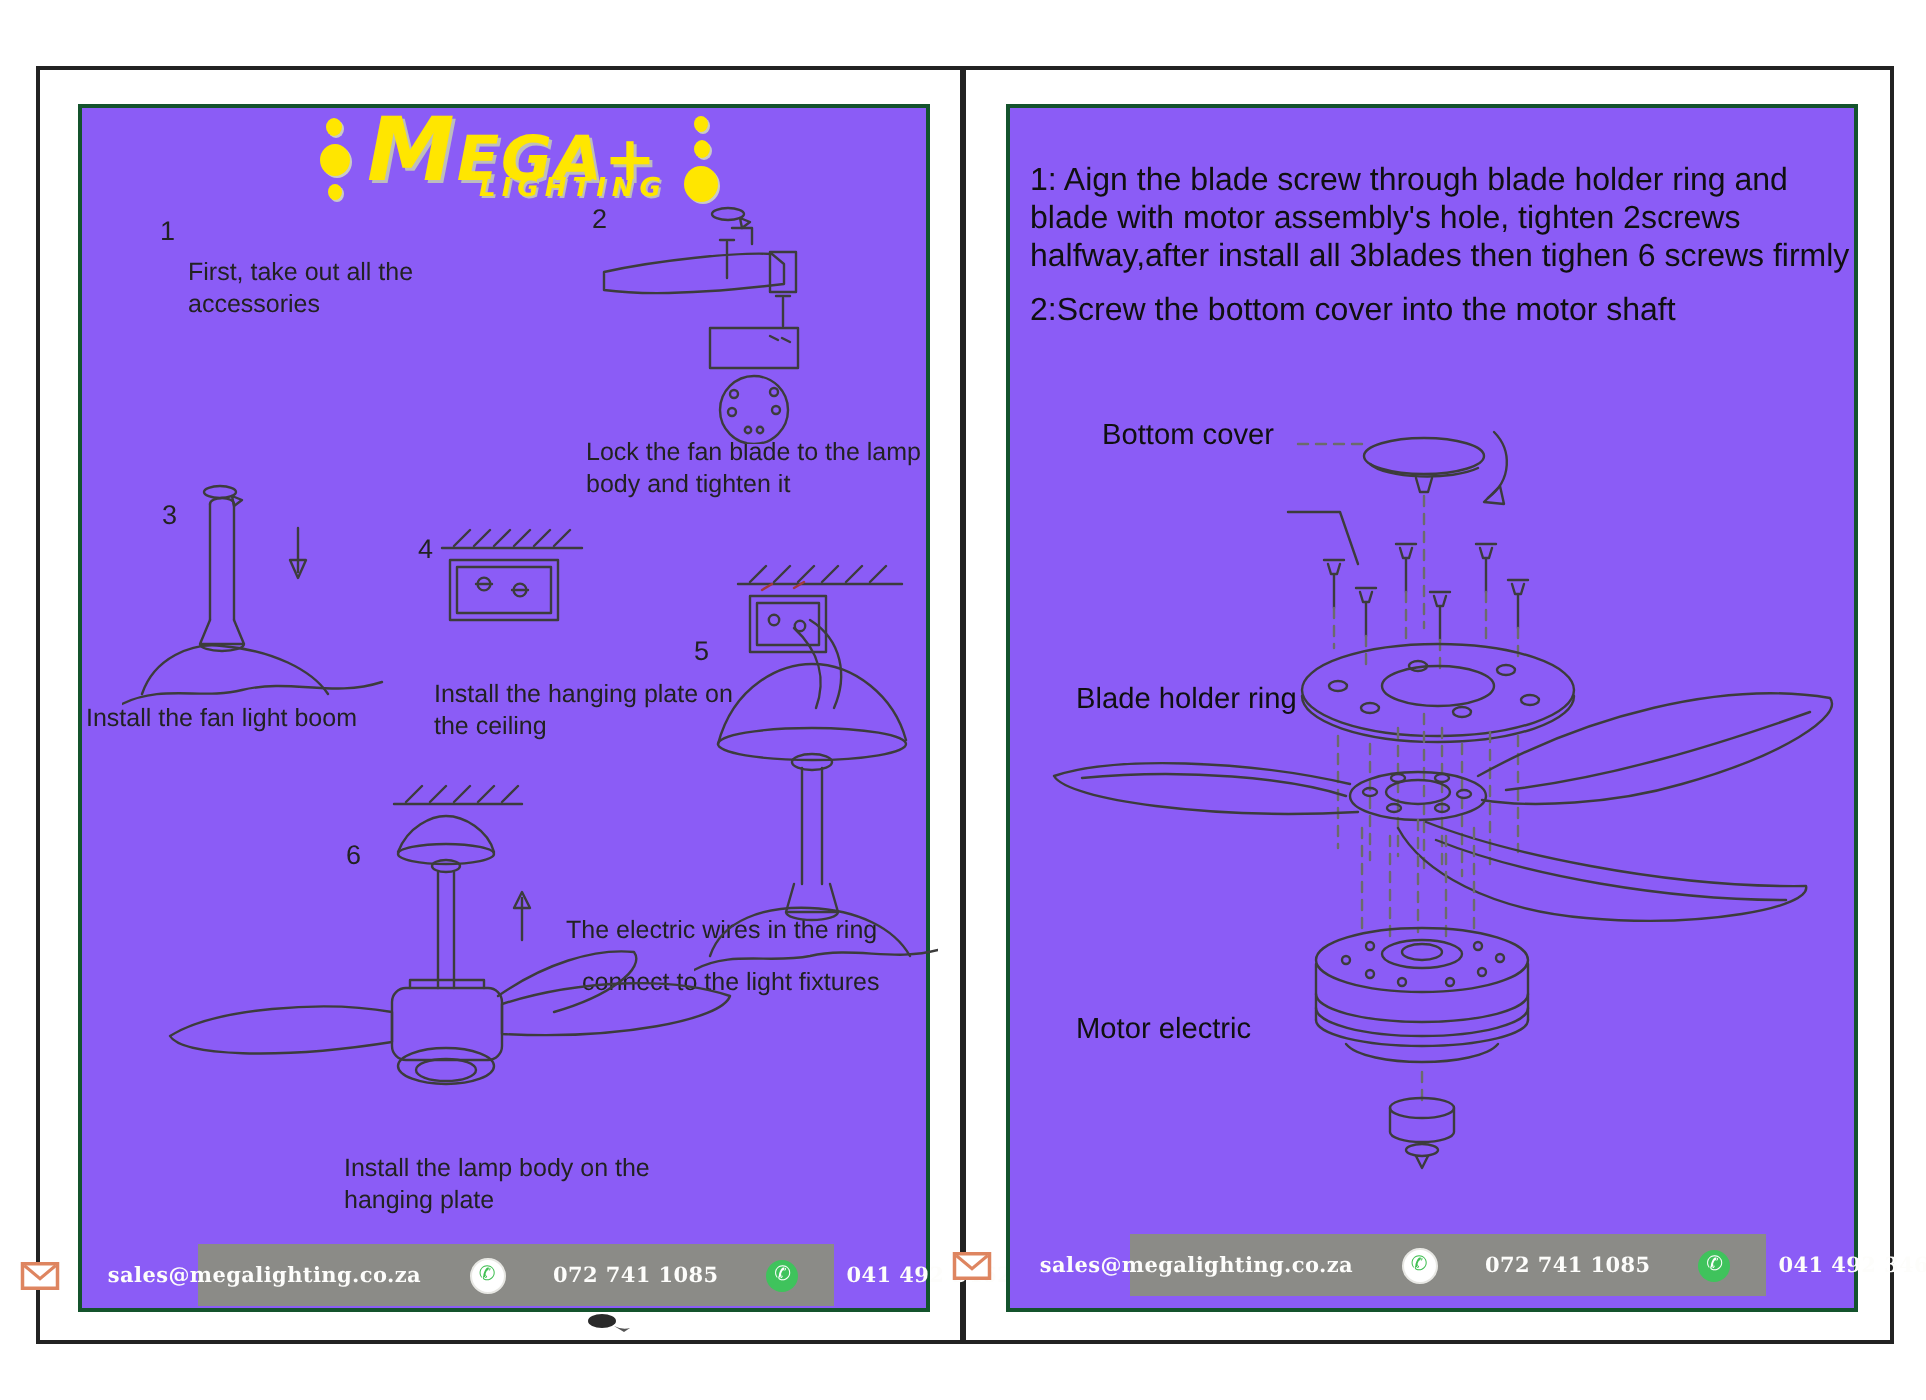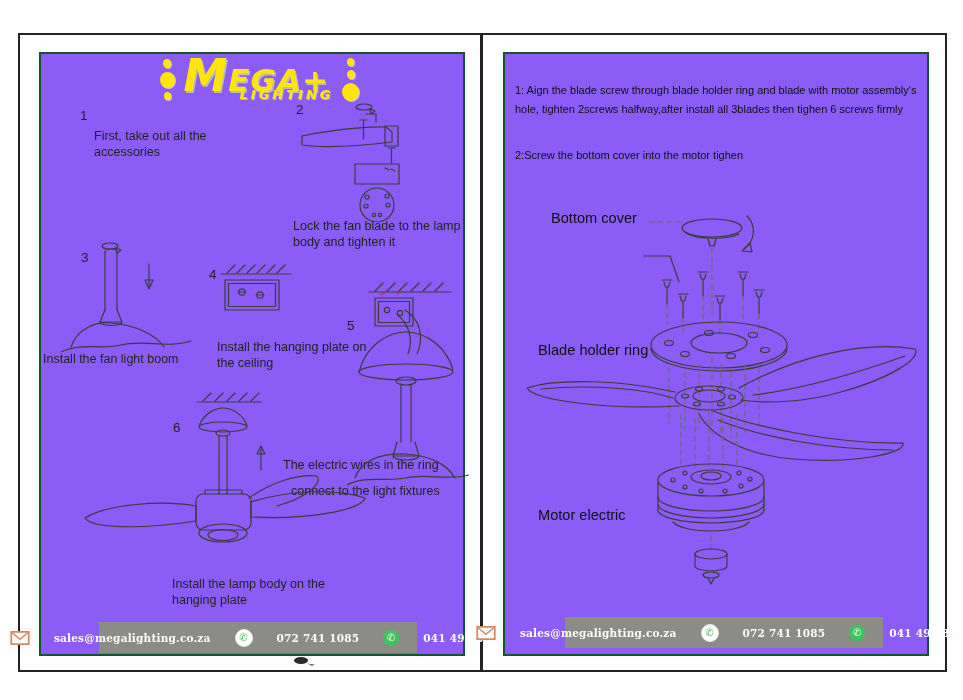--- a/index.html
+++ b/index.html
@@ -47,21 +47,21 @@
   .diagram{position:absolute;}
   .diagram path,.diagram line,.diagram ellipse,.diagram circle,.diagram rect,.diagram polyline{
     stroke:#3c3c3c;fill:none;stroke-width:1.2;stroke-linecap:round;stroke-linejoin:round;
   }
   .dash{stroke:#6b6b6b !important;stroke-dasharray:5 4;}
   .thick{stroke-width:4.6;}
   .redwire{stroke:#a23a3a !important;stroke-width:1.6;}
   .fillhead{fill:#3c3c3c;stroke:none;}
 
   
-  .instr{position:absolute;left:10px;width:414px;font-size:11px;line-height:19px;color:#101010;}
+  .instr{position:absolute;left:10px;width:414px;font-size:16px;line-height:19px;color:#101010;}
   .part-label{position:absolute;font-size:14.6px;color:#101010;text-align:center;}
 
   
   .contact-bar{
     position:absolute;width:318px;height:31px;background:#8b8b87;
     display:flex;align-items:center;justify-content:center;gap:24px;
     font-family:"DejaVu Serif", serif;font-weight:bold;color:#fdfdfb;font-size:10.5px;
   }
   .env{width:20px;height:14px;flex:0 0 auto;display:block;}
   .circ{width:16px;height:16px;border-radius:50%;flex:0 0 auto;
@@ -200,21 +200,21 @@
     <span class="circ wa">✆</span>
     <span class="bar-txt">072 741 1085</span>
     <span class="circ ph">✆</span>
     <span class="bar-txt">041 492 3462</span>
   </div>
 </div>
 
 <div class="page-frame right">
 
   <div class="instr" style="top:27px;">1: Aign the blade screw through blade holder ring and blade with motor assembly's hole, tighten 2screws halfway,after install all 3blades then tighen 6 screws firmly</div>
-  <div class="instr" style="top:92px;">2:Screw the bottom cover into the motor tighen</div>
+  <div class="instr" style="top:92px;">2:Screw the bottom cover into the motor shaft</div>
 
   <div class="part-label" style="left:46px;top:156px;">Bottom cover</div>
   <div class="part-label" style="left:33px;top:288px;">Blade holder ring</div>
   <div class="part-label" style="left:33px;top:453px;">Motor electric</div>
 
   <svg class="diagram" style="left:8px;top:138px;" width="414" height="455" viewBox="0 0 414 455">
 
     <path class="dash" d="M136,30 H168"></path>
     <ellipse cx="199" cy="36" rx="30" ry="9"></ellipse>
     <path d="M172,40 a30,9 0 0 0 54,2"></path>

